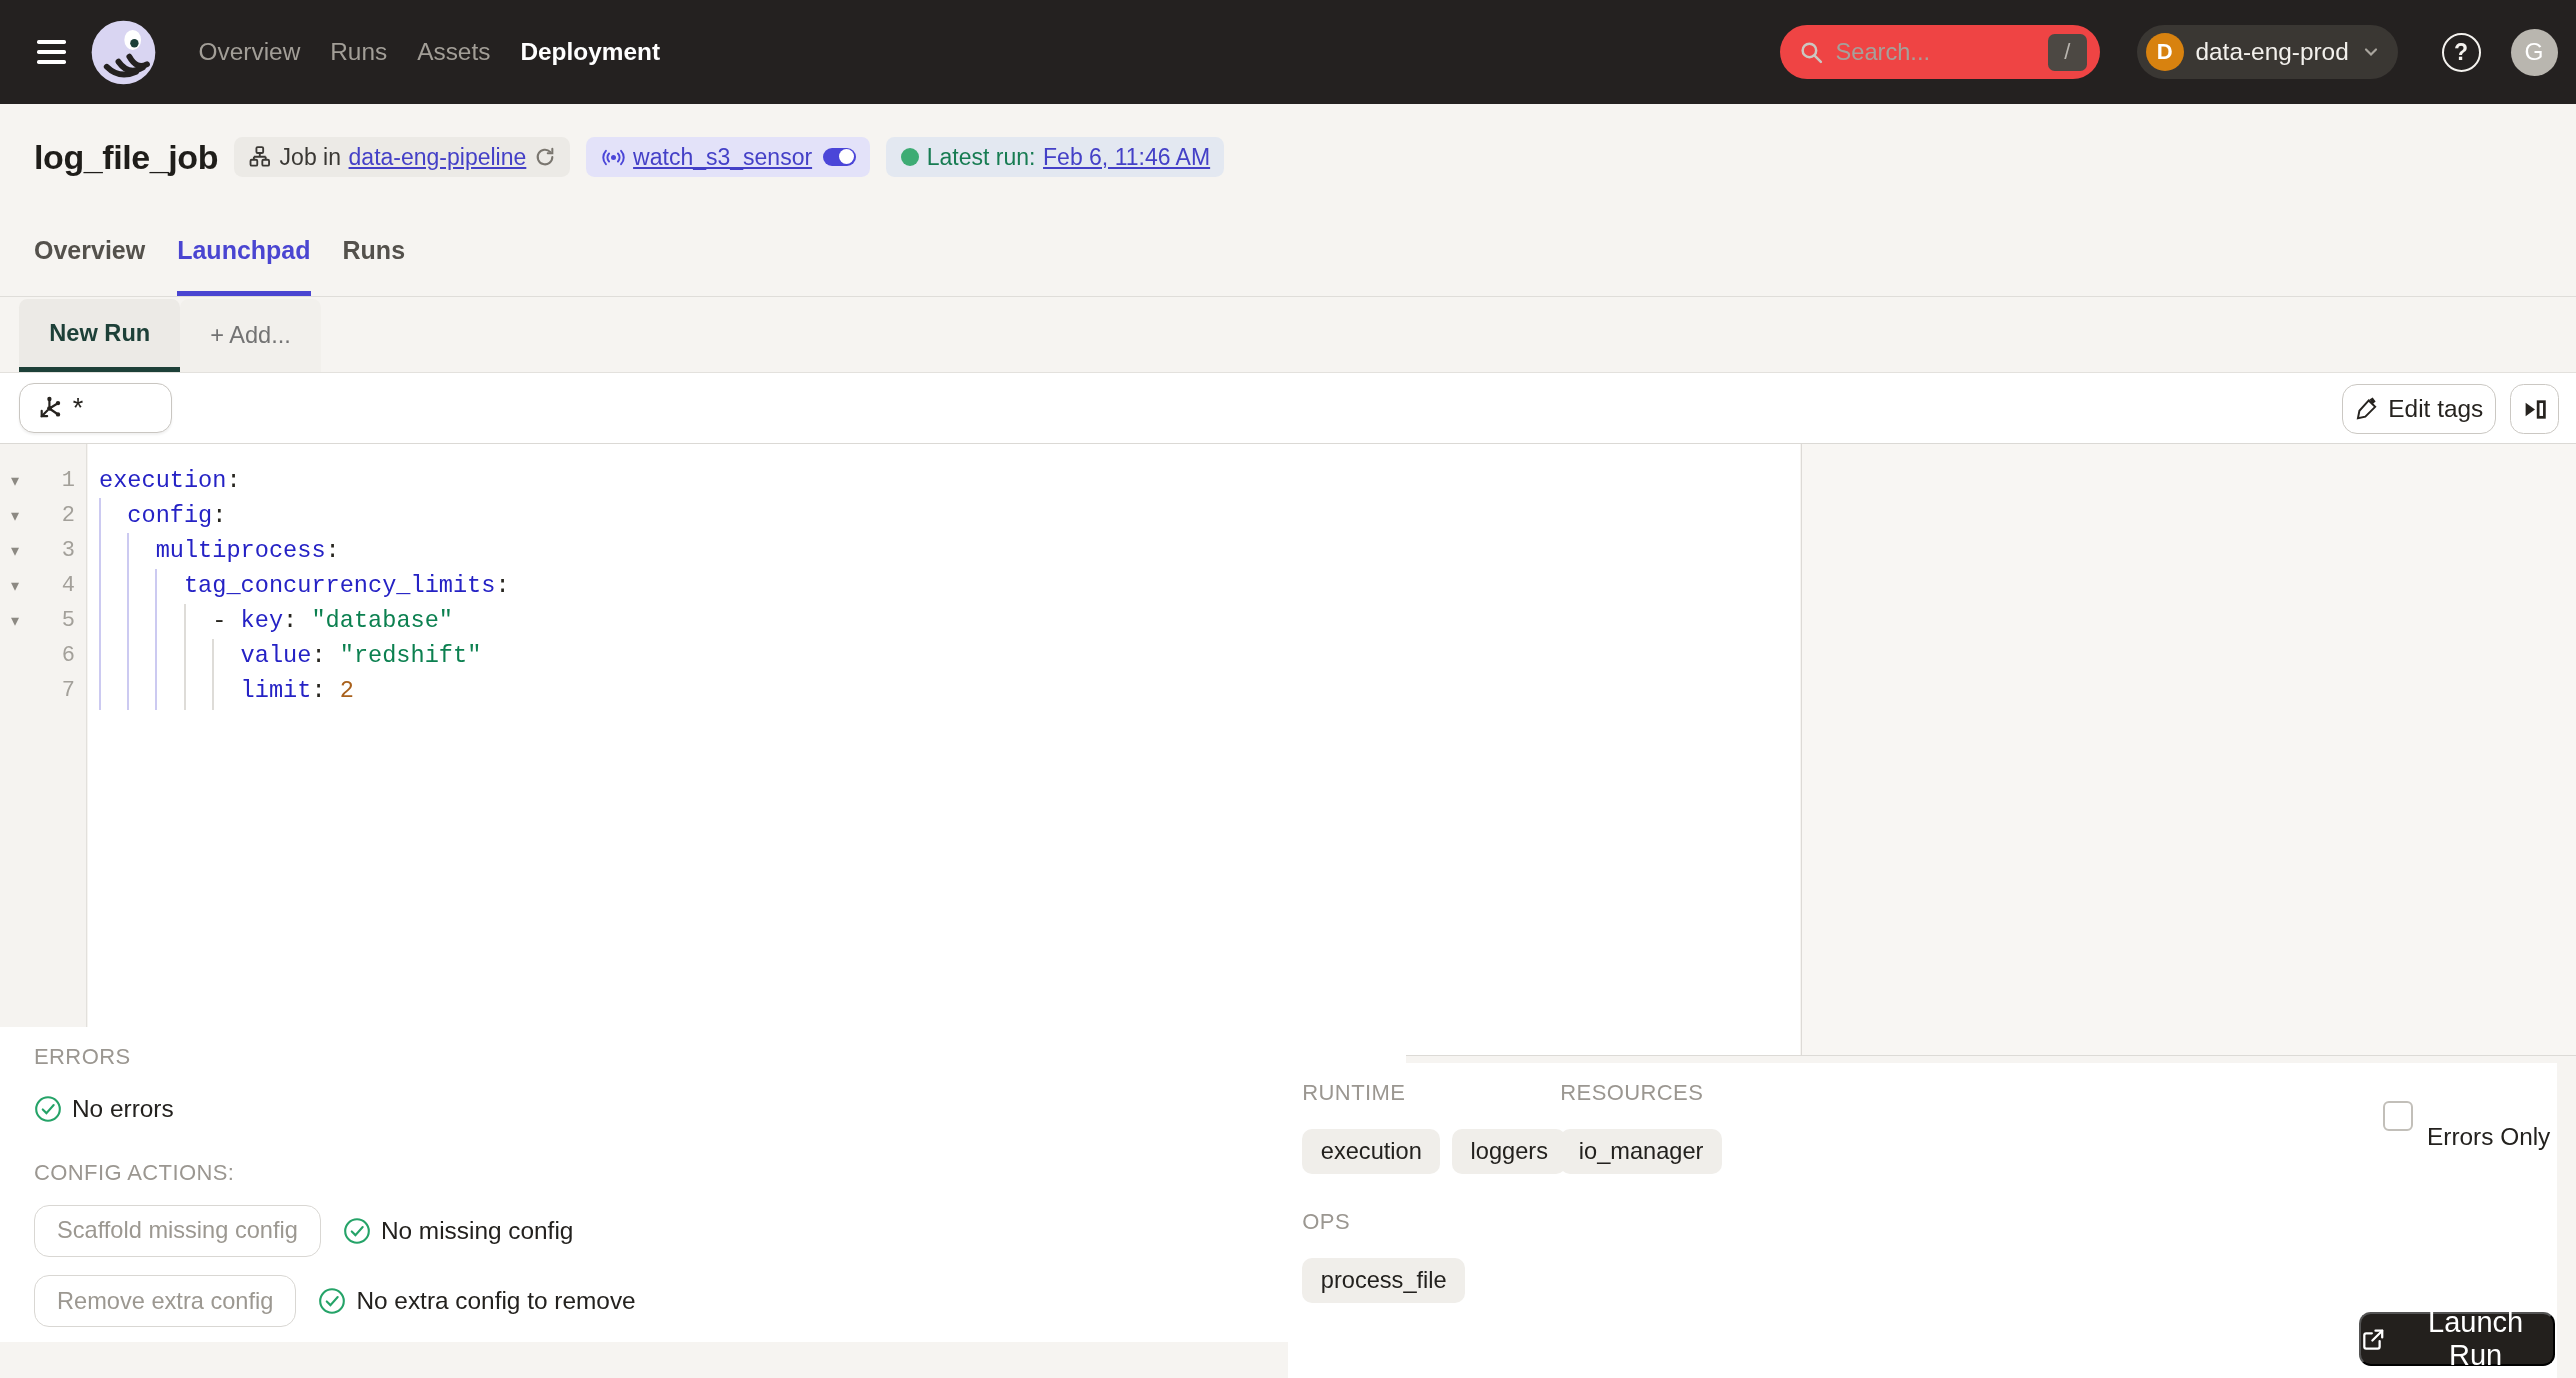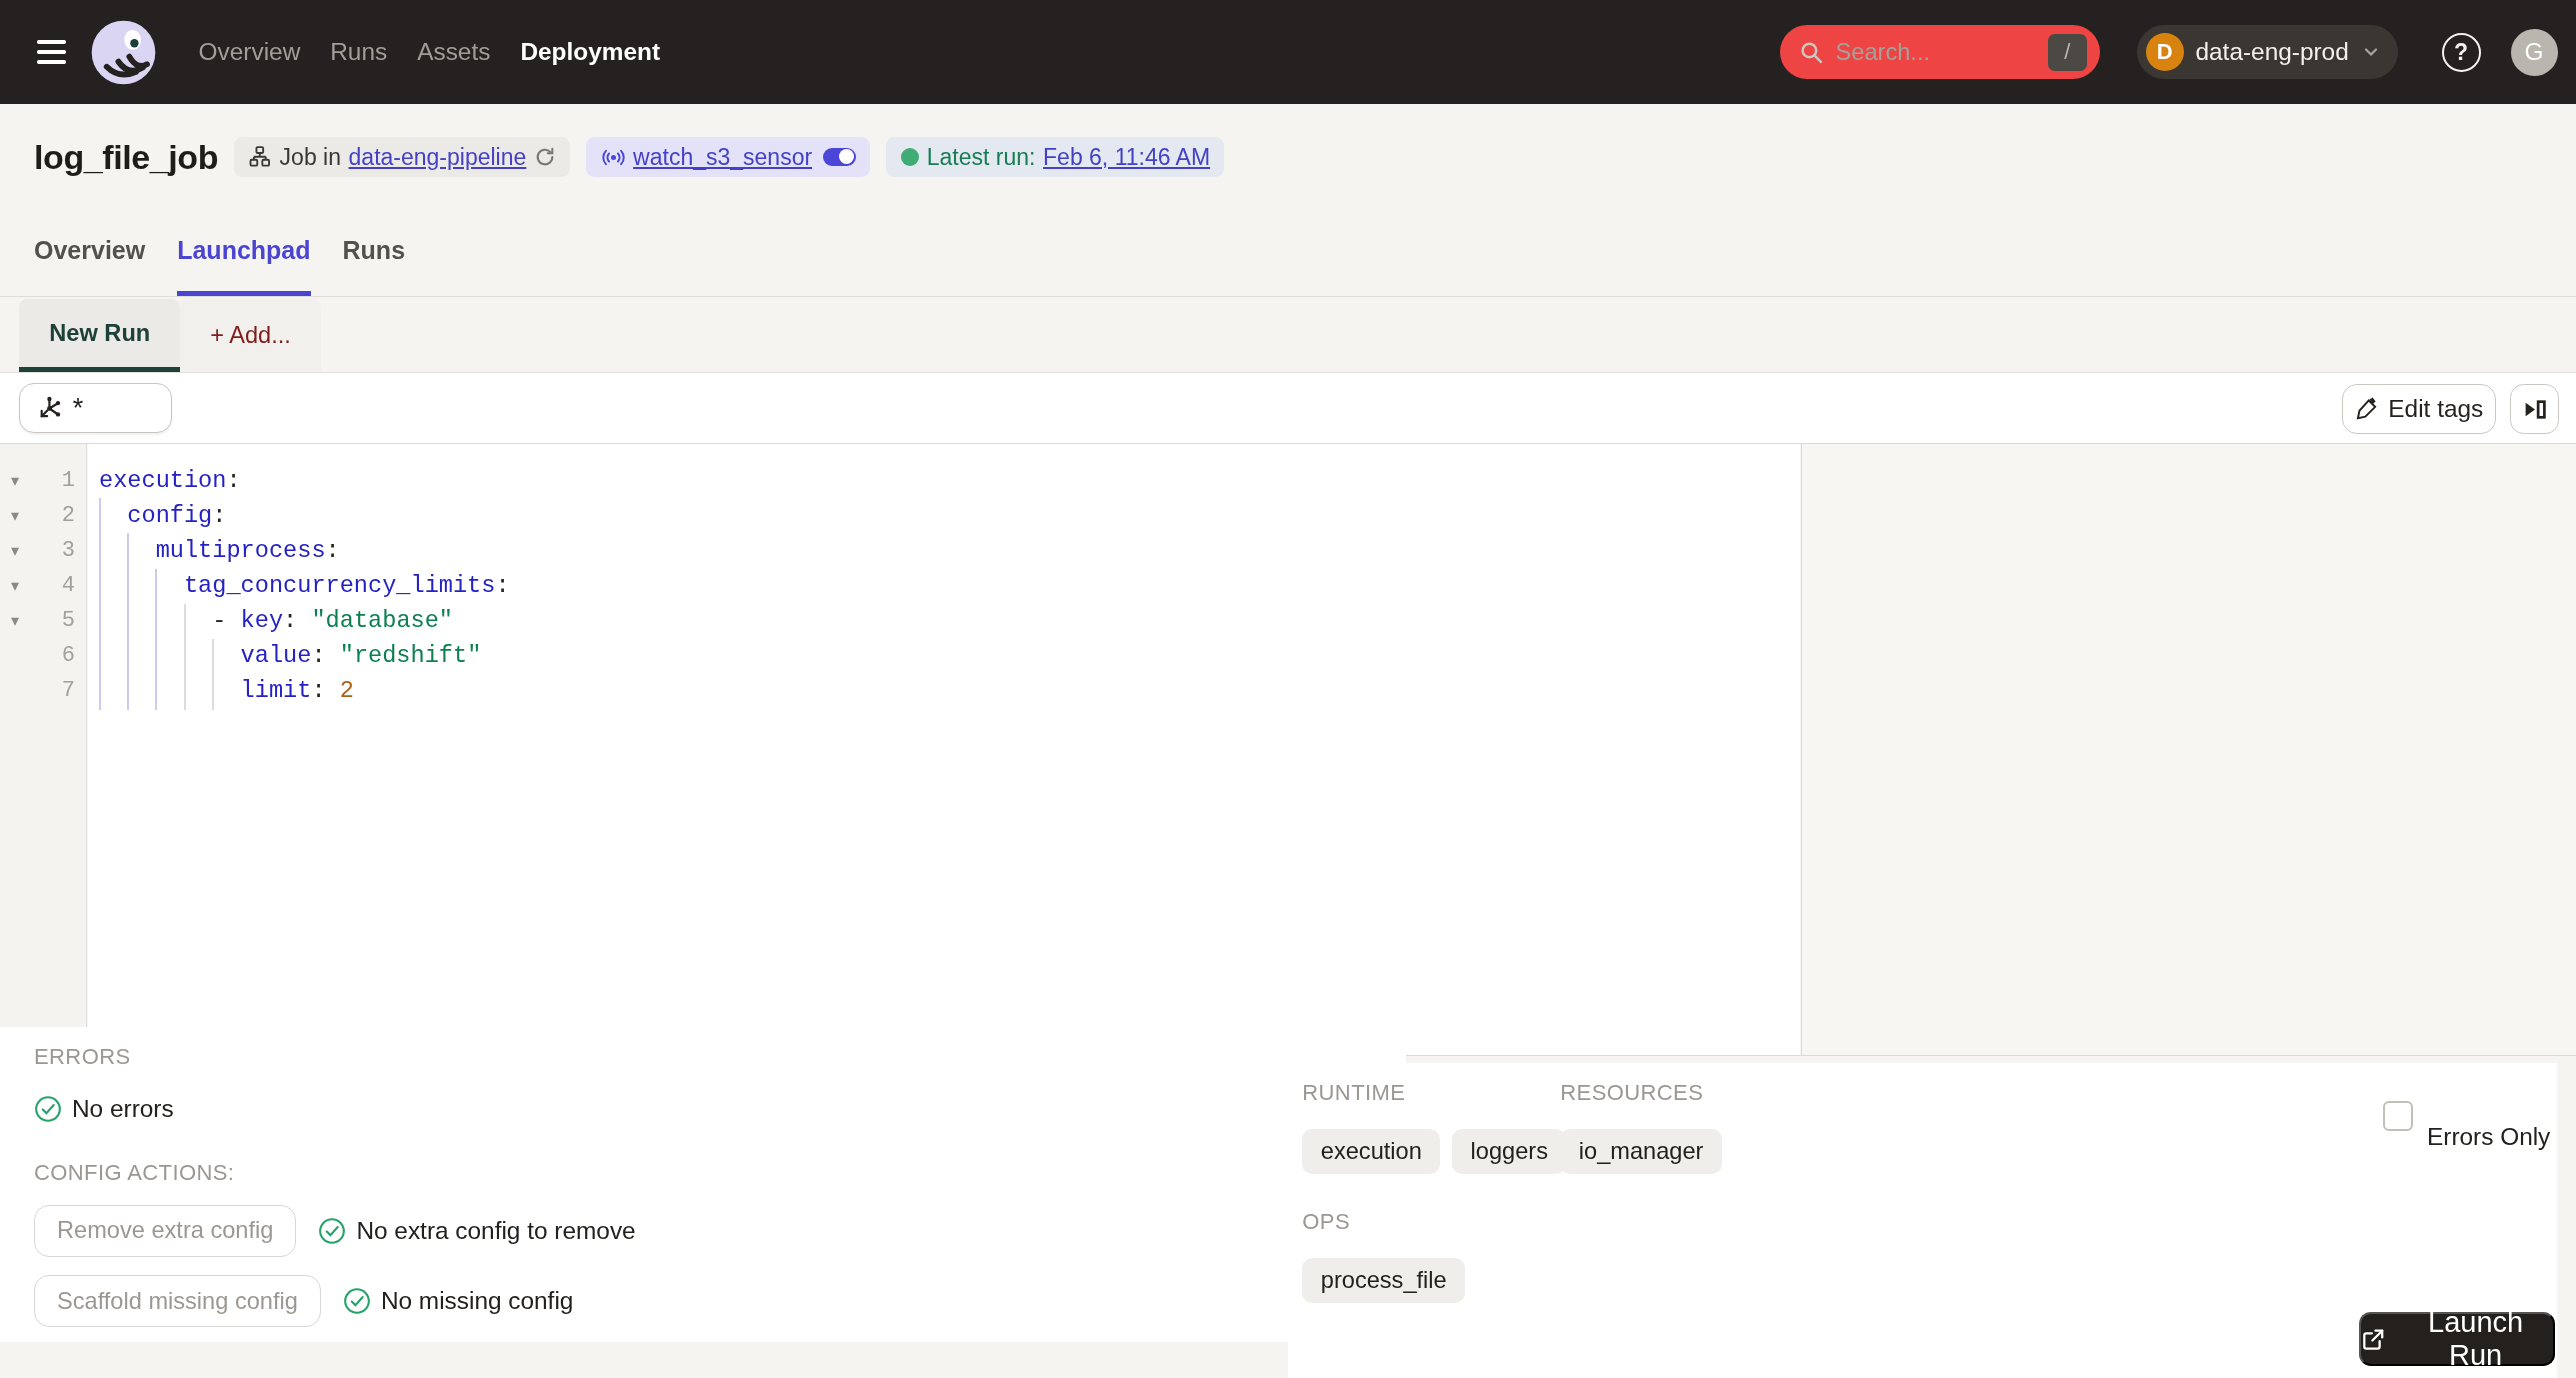--- a/index.html
+++ b/index.html
@@ -41,21 +41,21 @@
 
   
   .tabs-row { position:absolute; left:0; top:210px; width:2576px; height:87px; border-bottom:0.8px solid #DFDDD9; display:flex; padding-left:34px; gap:32px; }
   .tab { display:flex; align-items:center; font-size:25px; font-weight:600; color:#54514C; border-bottom:5px solid transparent; cursor:pointer; }
   .tab.active { color:#4A45D1; border-bottom-color:#4A45D1; }
 
   
   .config-tabs { position:absolute; left:19.3px; top:299px; height:73px; display:flex; gap:0; }
   .config-tab { height:73px; padding:0 30px; display:flex; align-items:center; font-size:23.6px; border-radius:8.4px 8.4px 0 0; cursor:pointer; }
   .config-tab.active { background:#ECEAE6; color:#1D4038; font-weight:700; border-bottom:5px solid #1D4038; }
-  .config-tab.idle { background:#F2F0EC; color:#7f1d1d;text-align:right; }
+  .config-tab.idle { background:#F2F0EC; color:#737373;text-align:right; }
 
   
   .toolbar { position:absolute; left:0; top:372px; width:2576px; height:72px; background:#FFFFFF; border-top:0.8px solid #E3E1DD; border-bottom:0.8px solid #DBD9D5; }
   .op-selector { position:absolute; left:19.3px; top:10px; width:153px; height:50px; border:1.7px solid #C9C6C1; border-radius:15px; background:#FFFFFF; display:flex; align-items:center; padding-left:13.5px; gap:10px; box-shadow:0 1.7px 2.5px rgba(0,0,0,0.06); cursor:text; }
   .op-selector .star { font-size:27px; color:#26231F; }
   .btn-outline { border:1.7px solid #CBC8C3; border-radius:15px; background:#FFFFFF; display:flex; align-items:center; justify-content:center; gap:10px; font-size:24.4px; color:#26231F; cursor:pointer; }
   .edit-tags-btn { position:absolute; left:2342px; top:11px; width:154px; height:50px; }
   .split-btn { position:absolute; left:2510px; top:11px; width:49px; height:50px; border-radius:13.5px; }
 
   
@@ -266,39 +266,39 @@
     <div class="section-label">ERRORS</div>
     <div class="status-row no-errors">
       <svg width="28" height="28" viewBox="0 0 32 32" fill="none" stroke="#25A368" stroke-width="2.4" stroke-linecap="round">
           <circle cx="16" cy="16" r="13.5"></circle>
           <path d="M10 16.5l4.2 4.2L22.5 11.5"></path>
         </svg>
       <span>No errors</span>
     </div>
     <div class="section-label config-actions-label">CONFIG ACTIONS:</div>
     <div class="action-row">
+      <button class="action-btn">Scaffold missing config</button>
+      <div class="status-row">
+        <svg width="28" height="28" viewBox="0 0 32 32" fill="none" stroke="#25A368" stroke-width="2.4" stroke-linecap="round">
+            <circle cx="16" cy="16" r="13.5"></circle>
+            <path d="M10 16.5l4.2 4.2L22.5 11.5"></path>
+          </svg>
+        <span>No missing config</span>
+      </div>
+    </div>
+    <div class="action-row">
       <button class="action-btn">Remove extra config</button>
       <div class="status-row">
         <svg width="28" height="28" viewBox="0 0 32 32" fill="none" stroke="#25A368" stroke-width="2.4" stroke-linecap="round">
             <circle cx="16" cy="16" r="13.5"></circle>
             <path d="M10 16.5l4.2 4.2L22.5 11.5"></path>
           </svg>
         <span>No extra config to remove</span>
       </div>
     </div>
-    <div class="action-row">
-      <button class="action-btn">Scaffold missing config</button>
-      <div class="status-row">
-        <svg width="28" height="28" viewBox="0 0 32 32" fill="none" stroke="#25A368" stroke-width="2.4" stroke-linecap="round">
-            <circle cx="16" cy="16" r="13.5"></circle>
-            <path d="M10 16.5l4.2 4.2L22.5 11.5"></path>
-          </svg>
-        <span>No missing config</span>
-      </div>
-    </div>
   </div>
 
   <div class="bottom-right">
     <div class="cols">
       <div class="col-runtime">
         <div class="section-label">RUNTIME</div>
         <div class="chip-row">
           <span class="chip">execution</span>
           <span class="chip">loggers</span>
         </div>

